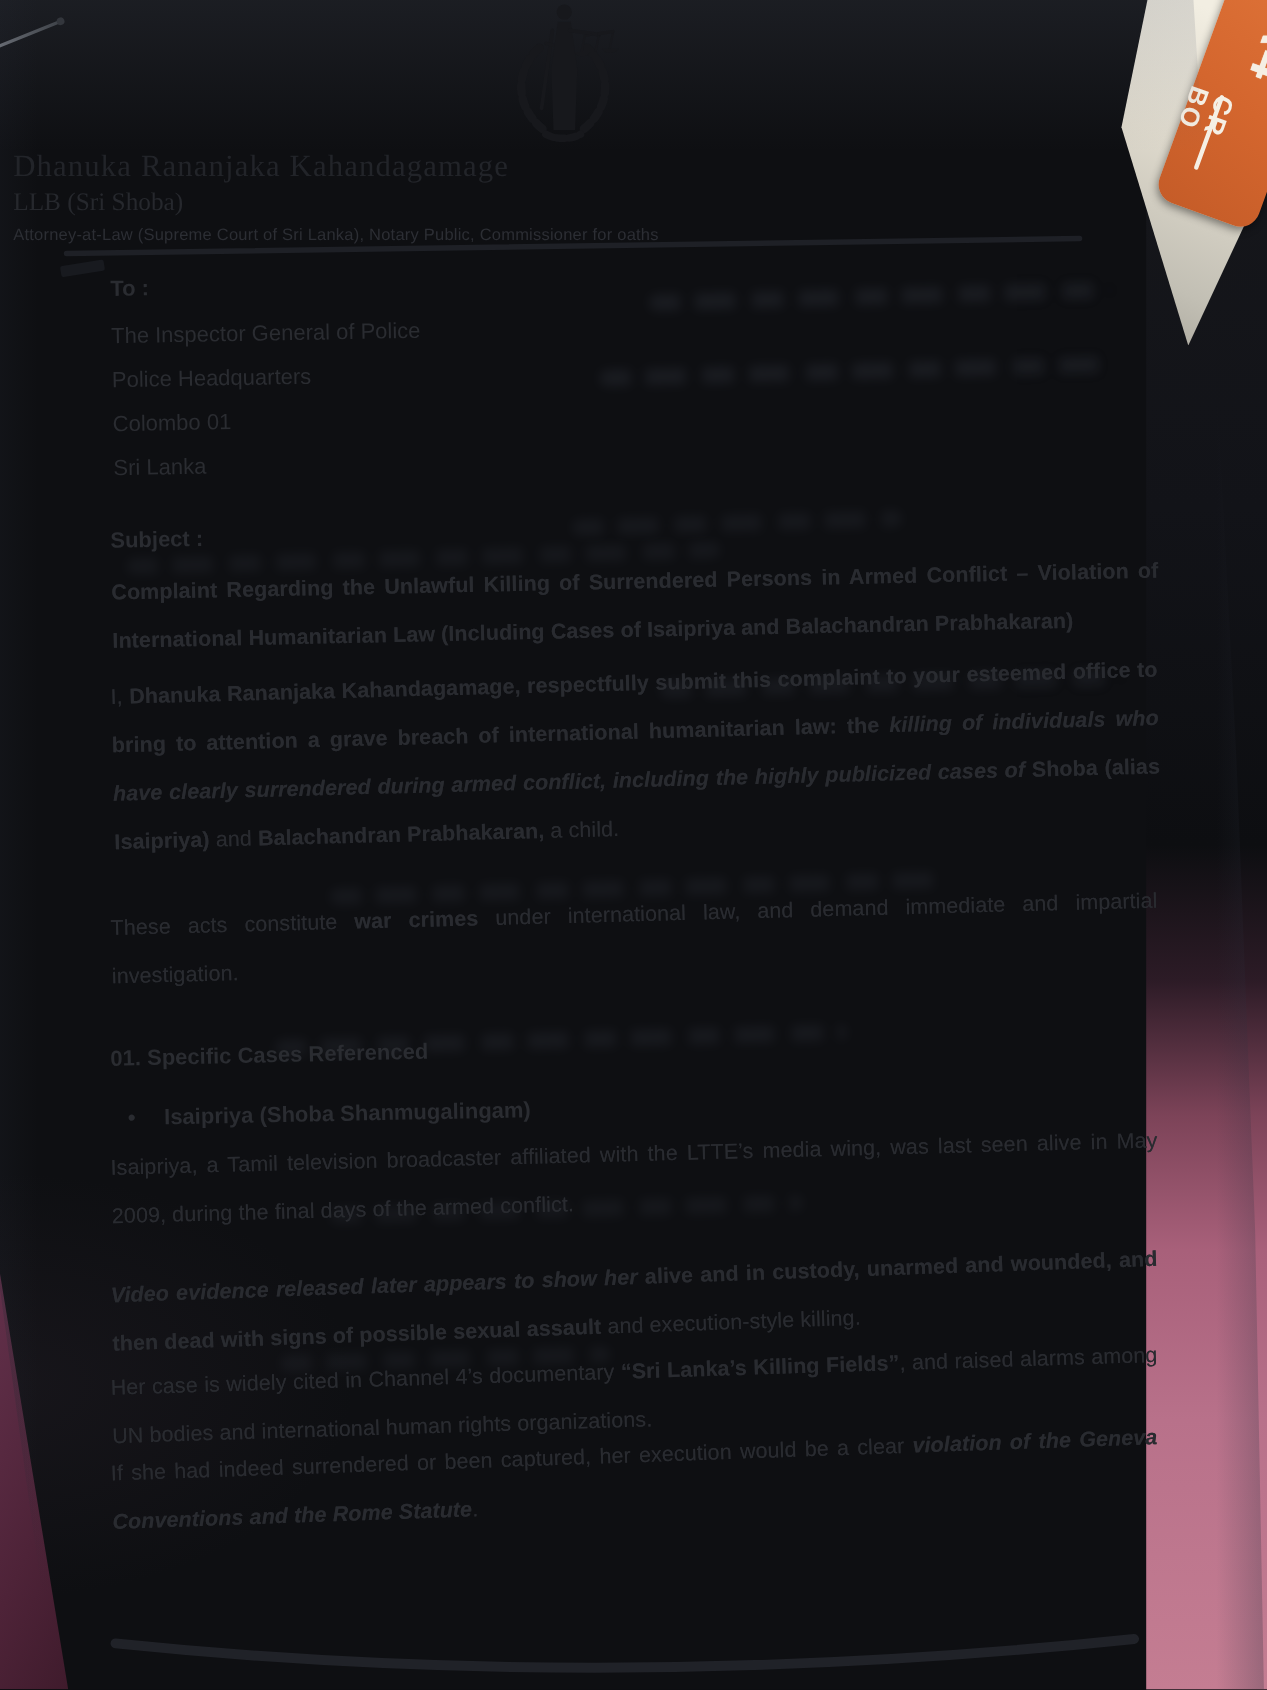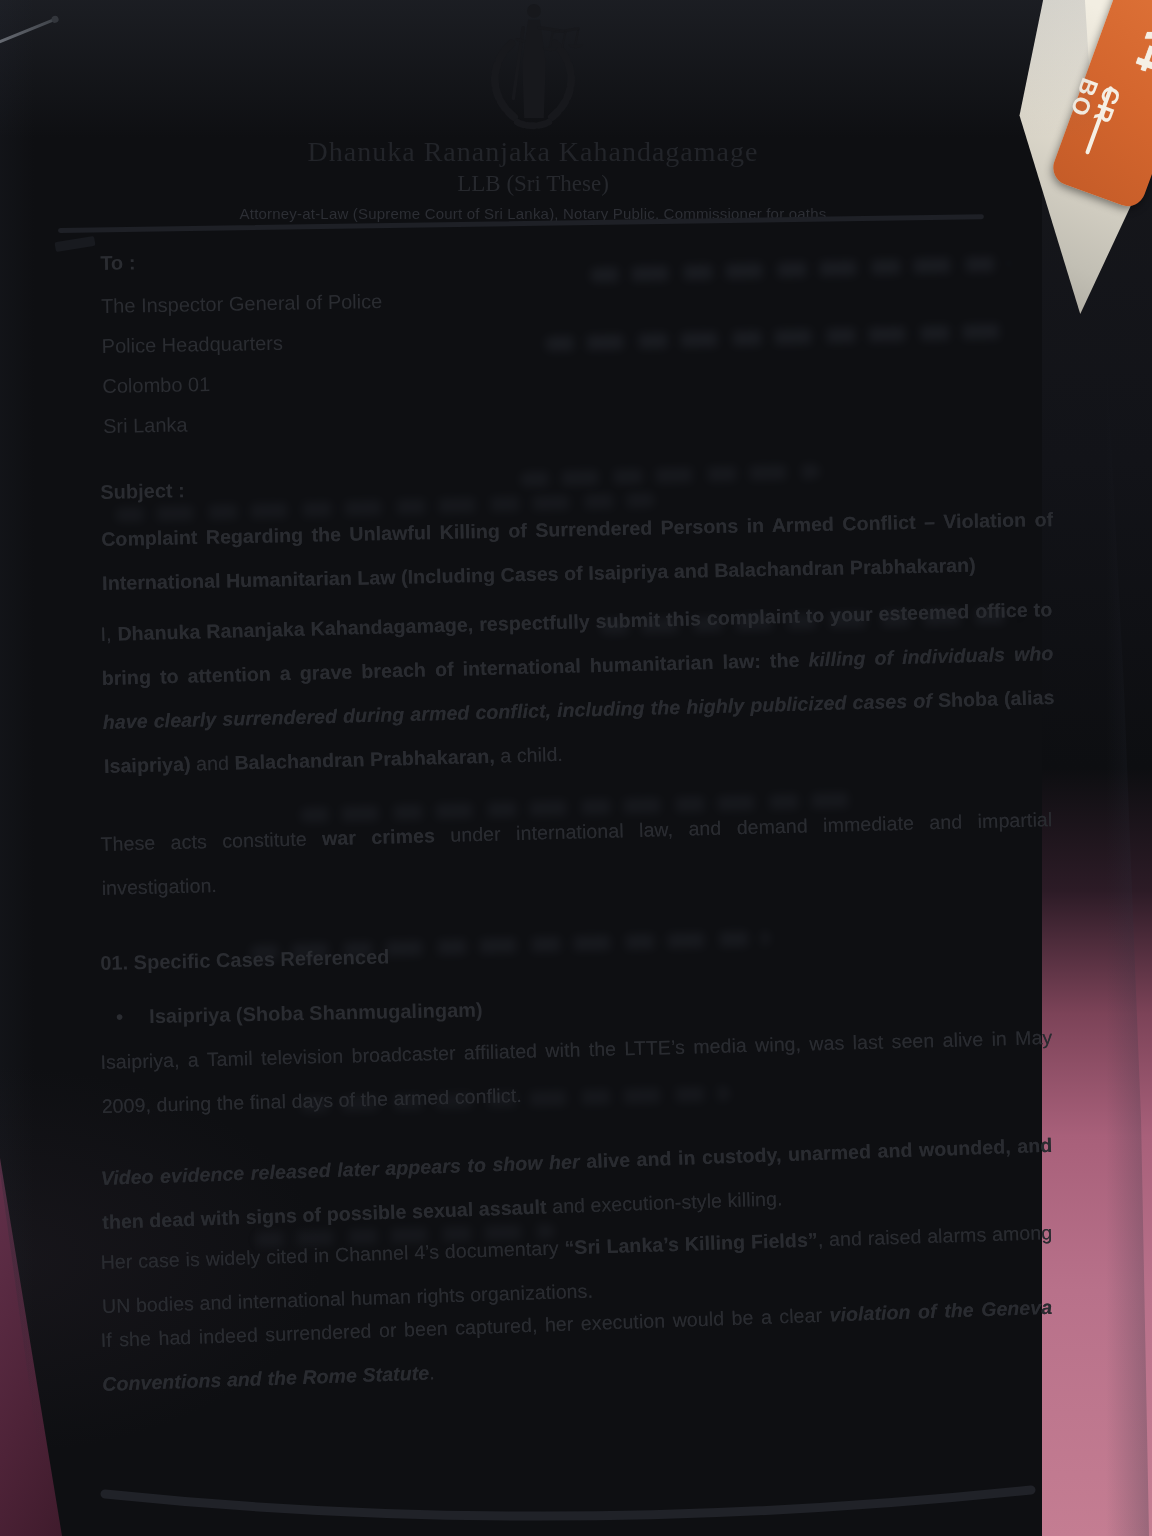--- a/index.html
+++ b/index.html
@@ -69,21 +69,21 @@
   }
   
   .pin{
     position:absolute;left:-8px;top:30px;width:66px;height:3.2px;
     background:linear-gradient(90deg,#6a6e76,#3e4248);
     transform:rotate(-22deg);border-radius:2px;
   }
   .pin::after{content:"";position:absolute;right:-3px;top:-2px;width:7px;height:7px;border-radius:50%;background:#33363c;}
 
   
-  .letterhead{position:absolute;left:33px;top:0;width:1000px;text-align:center;}
+  .letterhead{position:absolute;left:12px;top:0;width:1000px;}
   .logo{display:block;margin:2px auto 0;}
   .lh-name{
     font-family:"Liberation Serif",serif;font-size:28px;letter-spacing:1px;
     color:#222429;margin-top:6px;
   }
   .lh-llb{font-family:"Liberation Serif",serif;font-size:23px;color:#26282d;margin-top:3px;}
   .lh-role{font-size:15px;font-weight:400;color:#2c2e34;margin-top:8px;letter-spacing:.2px;}
 
   .rule-top{
     position:absolute;left:58px;top:228px;width:926px;height:5px;background:#1e2026;
@@ -178,21 +178,21 @@
           <path d="M55,18 L67,18 L73,62 L71,118 L51,118 L49,62 Z" fill="#17181c" stroke="none"></path>
 
           <path d="M66,26 L93,30" stroke-width="3.5"></path>
           <path d="M80,31 L77,46 M93,30 L90,45 M80,31 L86,30 M106,28 L103,43" stroke-width="2"></path>
           <path d="M93,29 L106,27" stroke-width="3"></path>
           <path d="M70,46 a8,6 0 0 0 15,0 Z" fill="#17181c" stroke="none"></path>
           <path d="M96,43 a8,6 0 0 0 15,0 Z" fill="#17181c" stroke="none"></path>
         </g>
       </svg>
       <div class="lh-name">Dhanuka Rananjaka Kahandagamage</div>
-      <div class="lh-llb">LLB (Sri These)</div>
+      <div class="lh-llb">LLB (Sri Shoba)</div>
       <div class="lh-role">Attorney-at-Law (Supreme Court of Sri Lanka), Notary Public, Commissioner for oaths</div>
     </div>
     <div class="rule-top"></div>
     <div class="rule-top-blob"></div>
 
     <div class="blk to-block">
       <div class="to-label">To :</div>
       <div class="to-line">The Inspector General of Police</div>
       <div class="to-line">Police Headquarters</div>
       <div class="to-line">Colombo 01</div>

